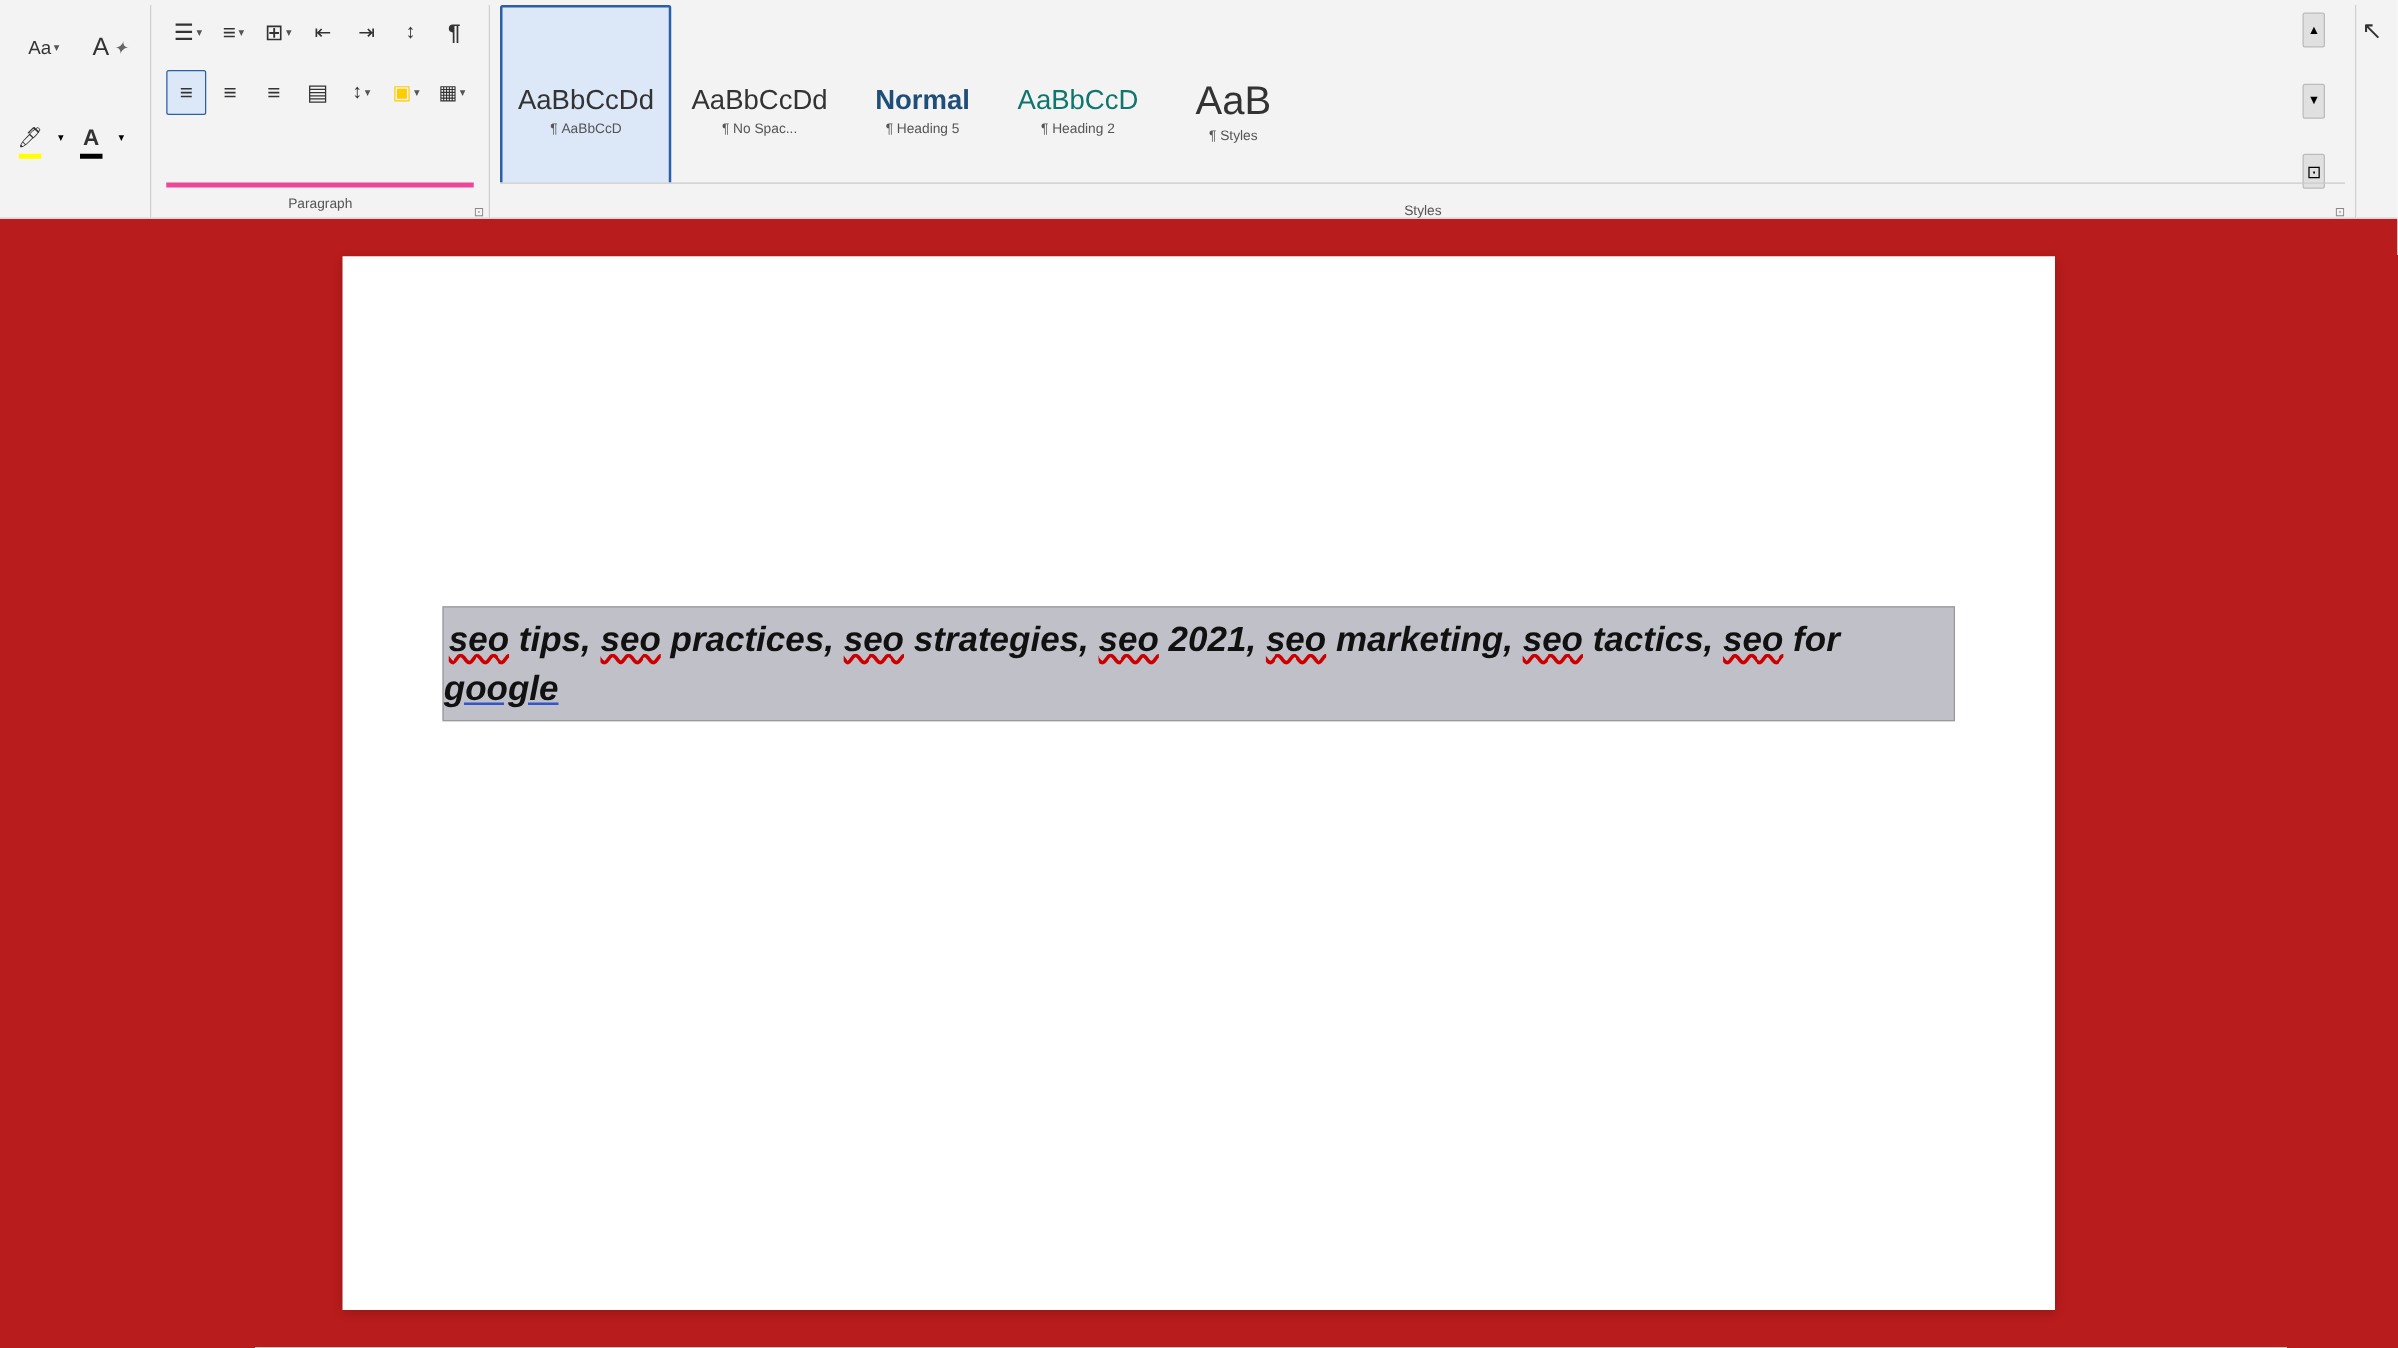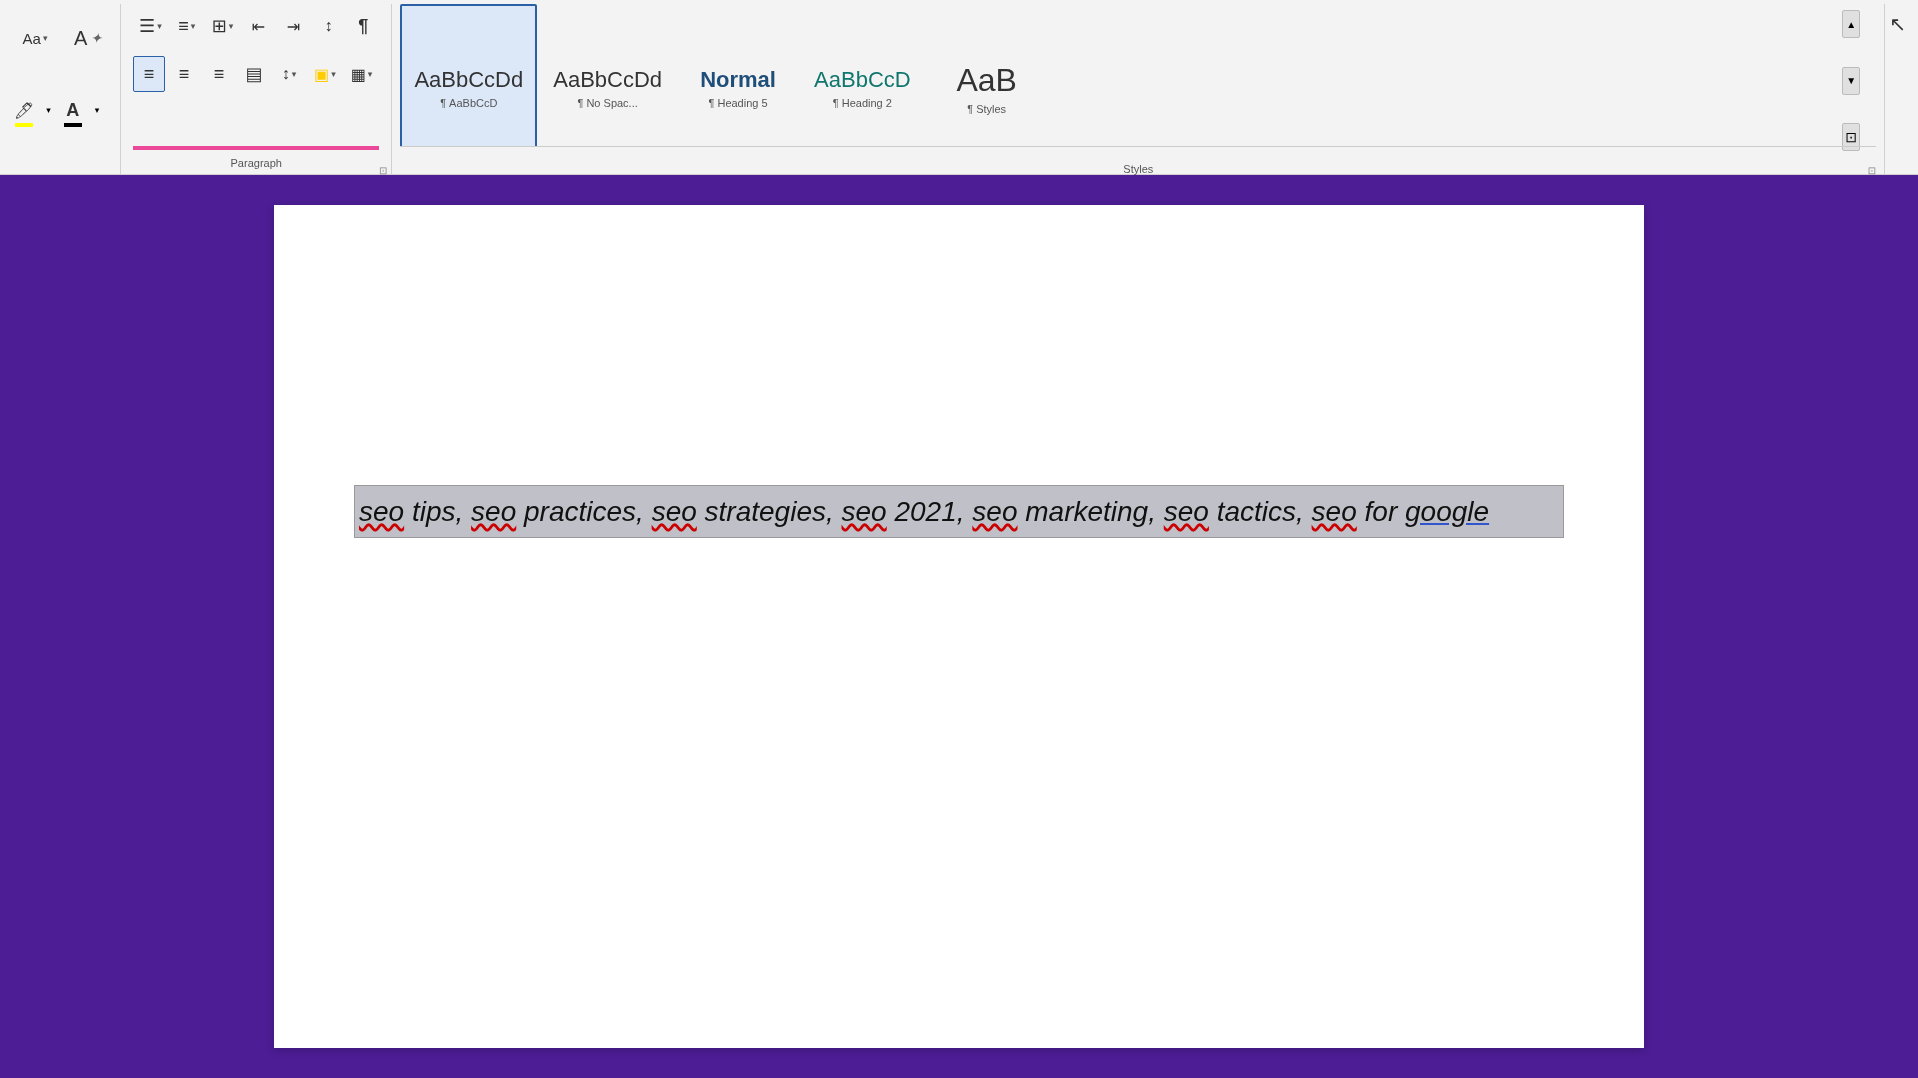--- a/index.html
+++ b/index.html
@@ -181,26 +181,27 @@
     .toolbar-far-right {
       display: flex;
       flex-direction: column;
       justify-content: flex-start;
       padding: 8px 4px;
       border-left: 1px solid #d0d0d0;
     }
 
     
     .doc-area {
-      background: #4c1d95;
+      background: #b91c1c;
       display: flex;
       justify-content: center;
       padding: 30px 0;
       height: calc(1078px - 175px);
       overflow-y: auto;
+      font-weight: bold;
     }
 
     .doc-page {
       background: white;
       width: 1370px;
       min-height: 700px;
       box-shadow: 0 2px 8px rgba(0,0,0,0.2);
       padding: 60px 80px;
       position: relative;
     }

